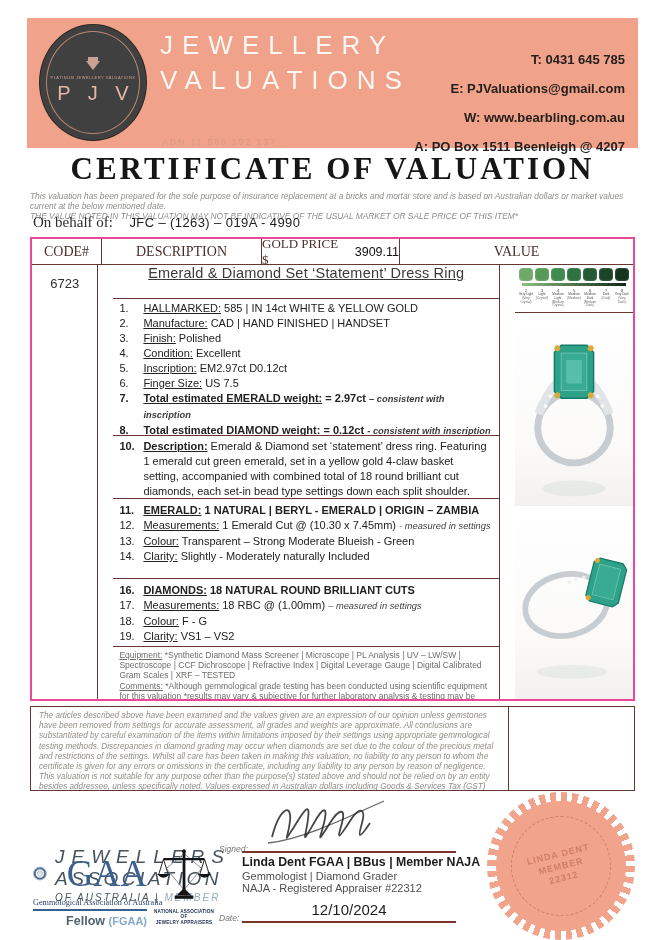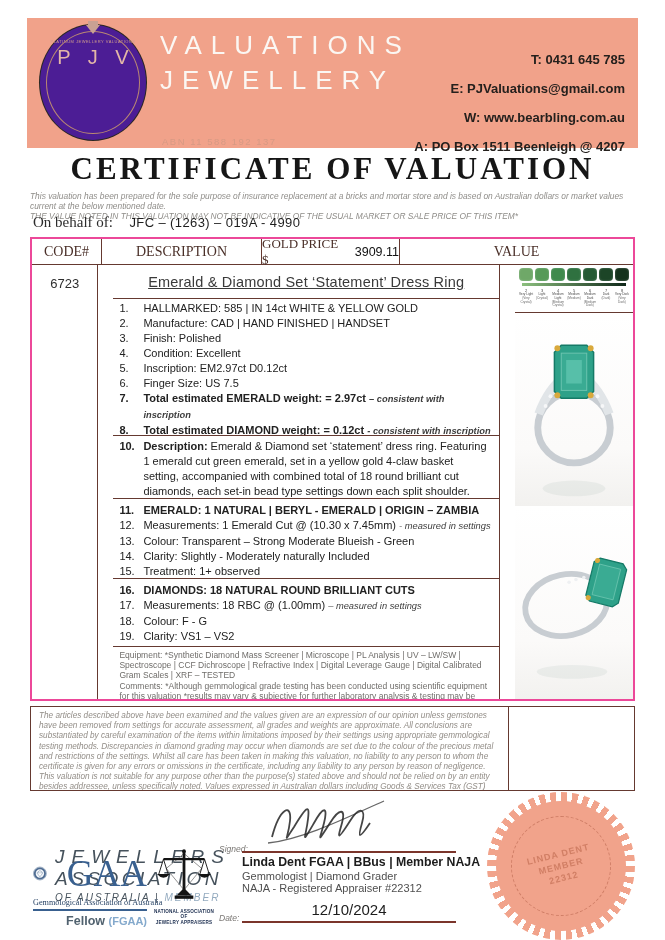--- a/index.html
+++ b/index.html
@@ -2,23 +2,23 @@
 <html><head>
 <meta charset="utf-8">
 <style>
   html,body{margin:0;padding:0;background:#e9e9e9;}
   .page{position:relative;width:665px;height:940px;background:#ffffff;margin:0 auto;
         font-family:"Liberation Sans",sans-serif;overflow:hidden;}
   *{box-sizing:border-box;}
 
   
   .band{position:absolute;left:27px;top:18px;width:611px;height:130px;background:#f1a28a;}
-  .pjv{position:absolute;left:13px;top:7px;width:106px;height:115px;background:#4c1d95;
+  .pjv{position:absolute;left:13px;top:7px;width:106px;height:115px;background:#404040;
        border-radius:50%;box-shadow:0 0 0 1px #2a2724;display:flex;flex-direction:column;
-       align-items:center;}
+       align-items:center;justify-content:center;}
   .pjv-ring{position:absolute;inset:6px;border:1px solid #b98872;border-radius:50%;}
   .pjv-diamond{width:0;height:0;border-left:7px solid transparent;border-right:7px solid transparent;
        border-top:9px solid #c9a193;margin-bottom:2px;position:relative;}
   .pjv-diamond:before{content:"";position:absolute;left:-5px;top:-13px;width:10px;height:4px;background:#c9a193;}
   .pjv-arc{font-size:4px;letter-spacing:.5px;color:#cf9d8c;white-space:nowrap;margin:3px 0 2px;}
   .pjv-initials{font-size:20px;letter-spacing:6px;color:#e3b7a7;padding-left:6px;}
   .brand{position:absolute;left:133px;top:10px;color:#fbf7f3;font-size:26px;letter-spacing:9px;
          line-height:35px;font-weight:400;}
   .abn{position:absolute;left:135px;top:118px;color:#d79a84;font-size:9.5px;letter-spacing:1.5px;}
   .contacts{position:absolute;right:13px;top:27px;text-align:right;color:#25201d;
@@ -42,29 +42,29 @@
   .th-code{width:70px;}.th-desc{width:160px;}.th-aud{width:110px;font-size:13px;}
   .th-gold{width:138px;font-size:13px;}.th-value{flex:1;}
   .num-black{color:#111;font-family:"Liberation Sans",sans-serif;font-size:12.5px;margin-left:7px;}
   .tbody{display:flex;height:434px;gap:15px;}
   .col-code{width:70px;border-right:1.5px solid #653930;text-align:center;padding-top:11px;
             font-size:13px;color:#2e2e2e;}
   .col-desc{width:408px;border-right:1.5px solid #653930;display:flex;flex-direction:column;}
   .col-value{flex:1;display:flex;flex-direction:column;}
   .sec{border-bottom:1.5px solid #653930;overflow:hidden;}
   .sec:last-child{border-bottom:none;}
-  .sec-title{height:34px;display:flex;align-items:center;justify-content:center;}
+  .sec-title{height:34px;display:flex;align-items:flex-start;justify-content:center;}
   .item-title{font-size:14.5px;color:#3a3a3a;text-decoration:underline;letter-spacing:.2px;}
   .sec-items{padding:2px 4px 0 6px;}
   .s2{height:137px;}.s3{height:63px;padding-top:3px;}.s4{height:80px;padding-top:4px;}
   .s5{height:68px;padding-top:4px;}.s6{height:52px;border-bottom:none;background:#fff;}
   .item{display:flex;font-size:11px;line-height:15px;color:#222;}
   .item .n{flex:0 0 24px;}
   .item .t{flex:1;padding-right:4px;}
-  .lbl{}
+  .lbl{text-decoration:underline;}
   .b{font-weight:700;}
   .lb{font-weight:700;}
   .tail{font-style:italic;font-size:9.3px;color:#3d3d3d;}
   .equip{padding:3px 6px 0 6px;font-size:8.5px;line-height:10.2px;color:#6f6d6a;}
   .equip .lbl{color:#6f6d6a;}
 
   
   .chart{height:48px;border-bottom:1.5px solid #653930;padding:3px 3px 0 3px;overflow:hidden;}
   .stones{display:flex;justify-content:center;gap:2px;}
   .stone{width:14px;height:13px;border-radius:4px;box-shadow:inset 0 0 2px rgba(255,255,255,.35);}
@@ -129,22 +129,22 @@
 <div class="page">
 
   <div class="band">
     <div class="pjv">
       <div class="pjv-ring"></div>
       <div class="pjv-diamond"></div>
       <div class="pjv-arc">PLATINUM JEWELLERY VALUATIONS</div>
       <div class="pjv-initials">P J V</div>
     </div>
     <div class="brand">
+      <div>JEWELLERY</div>
       <div>VALUATIONS</div>
-      <div>JEWELLERY</div>
     </div>
     <div class="abn">ABN 11 588 192 137</div>
     <div class="contacts">
       <div>T: 0431 645 785</div>
       <div>E: PJValuations@gmail.com</div>
       <div>W: www.bearbling.com.au</div>
       <div>A: PO Box 1511 Beenleigh @ 4207</div>
     </div>
   </div>
 
@@ -232,24 +232,20 @@
               <span class="n">12.</span>
               <span class="t"><span class="lbl">Measurements:</span><span> 1 Emerald Cut @ (10.30 x 7.45mm) </span><span class="tail">- measured in settings</span></span>
             </div>
           <div class="item">
               <span class="n">13.</span>
               <span class="t"><span class="lbl">Colour:</span><span> Transparent – Strong Moderate Blueish - Green</span></span>
             </div>
           <div class="item">
               <span class="n">14.</span>
               <span class="t"><span class="lbl">Clarity:</span><span> Slightly - Moderately naturally Included</span></span>
-            </div>
-          <div class="item">
-              <span class="n">15.</span>
-              <span class="t"><span class="lbl">Treatment:</span><span> 1+ observed</span></span>
             </div>
         </div>
 
         <div class="sec sec-items s5">
           <div class="item b">
               <span class="n">16.</span>
               <span class="t"><span class="lbl">DIAMONDS:</span><span> 18 NATURAL ROUND BRILLIANT CUTS</span></span>
             </div>
           <div class="item">
               <span class="n">17.</span>

